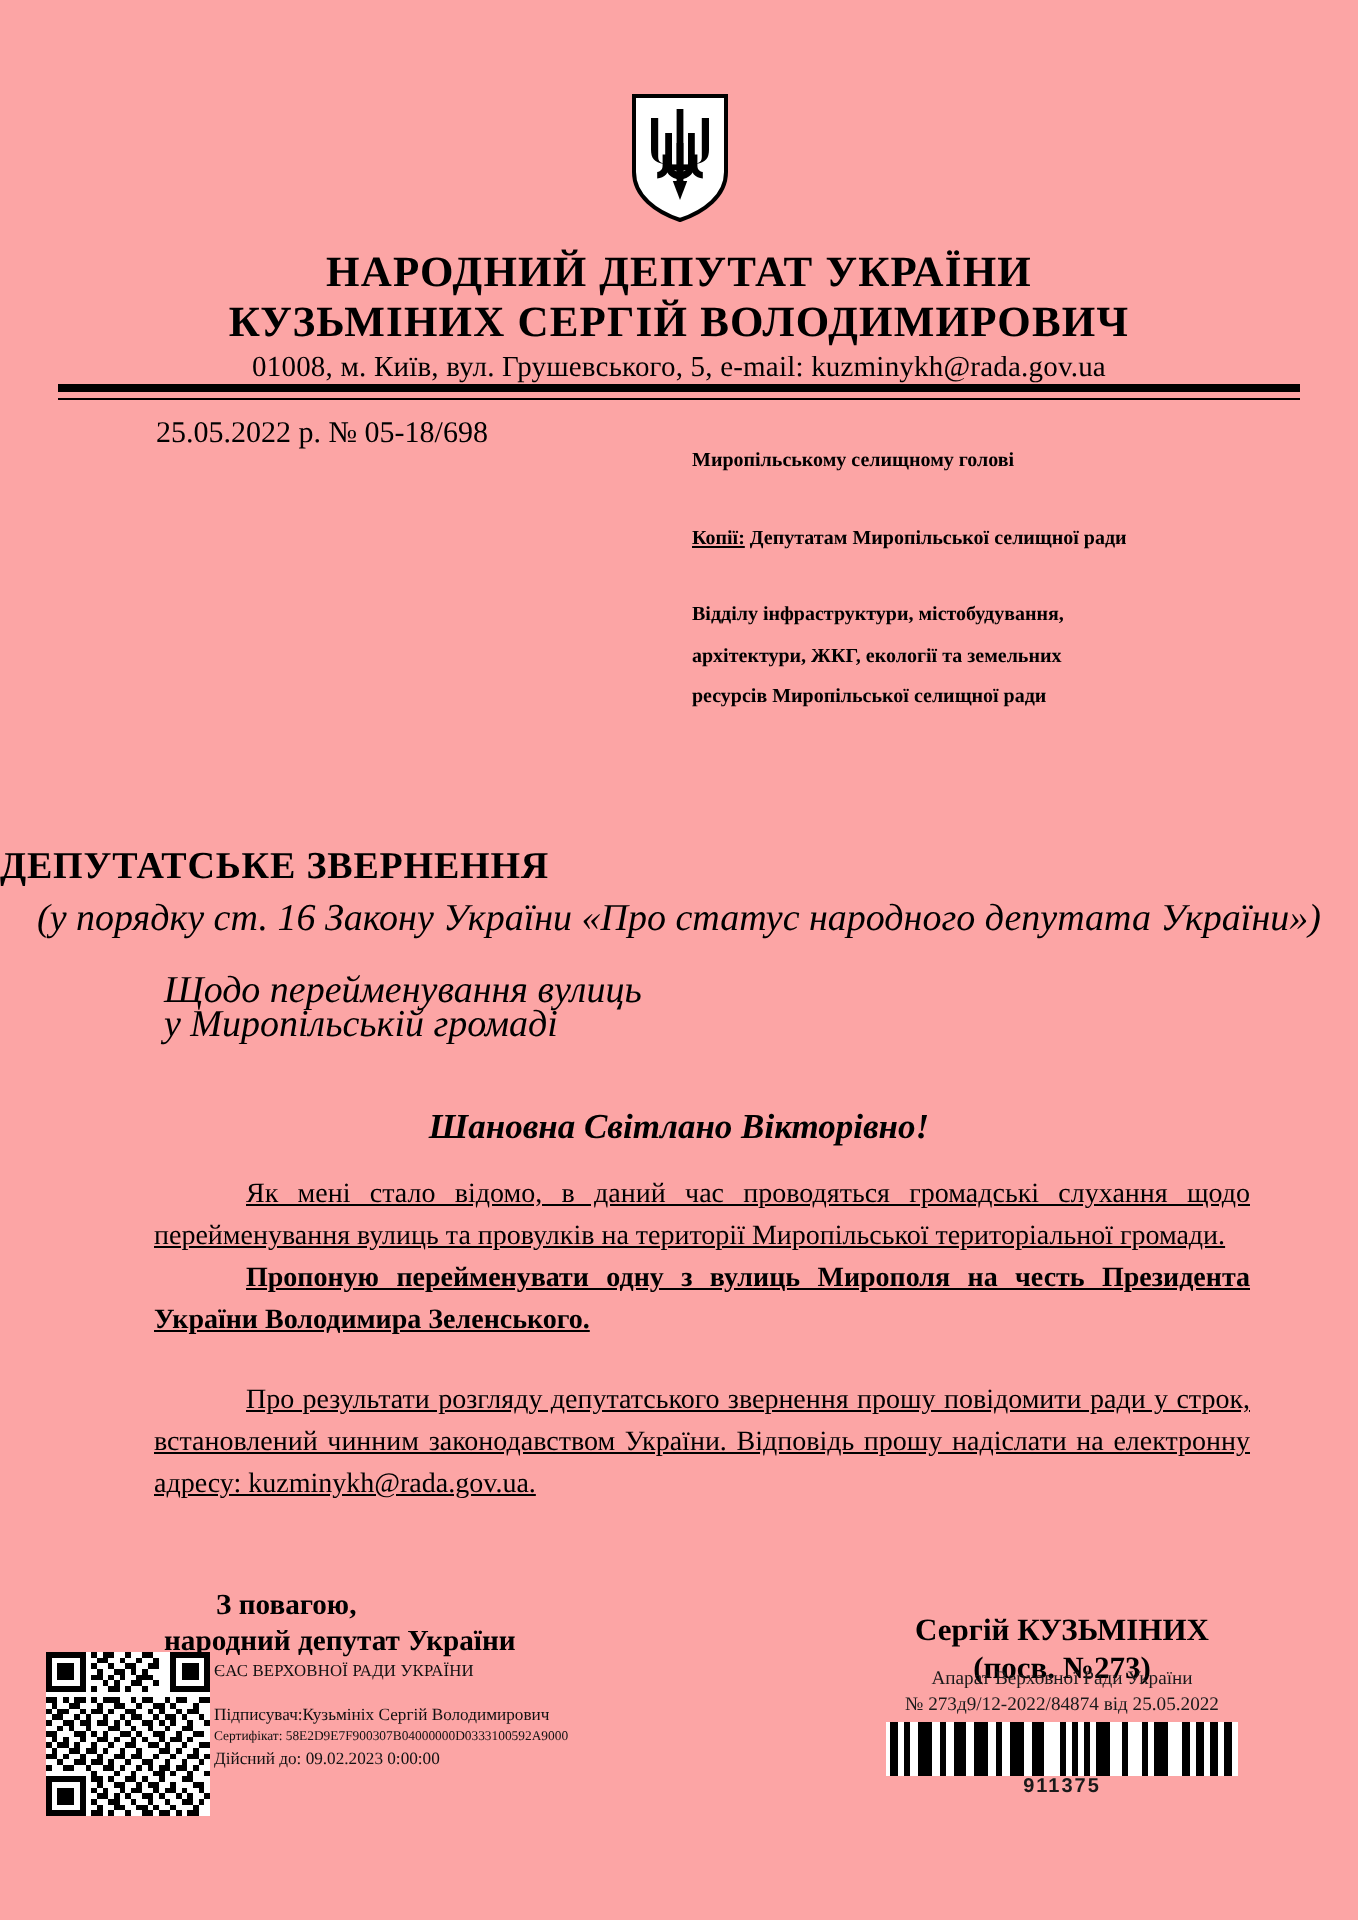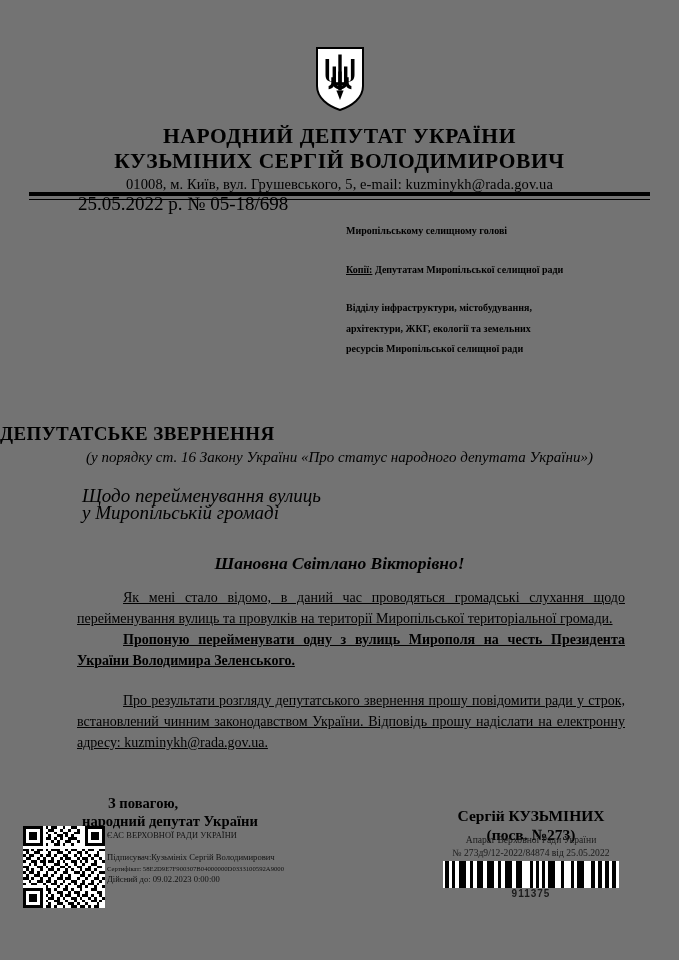--- a/index.html
+++ b/index.html
@@ -14,21 +14,21 @@
     font-family: "Liberation Serif", "DejaVu Serif", serif;
     color: #000000;
     overflow: hidden;
   }
 
   .page {
     position: absolute;
     left: 0; top: 0;
     width: 679px;
     height: 960px;
-    background: #737373;
+    background: #fca5a5;
   }
 
   
   .emblem-wrap {
     position: absolute;
     left: 0; right: 0;
     top: 46px;
     display: flex;
     justify-content: center;
   }
@@ -73,22 +73,22 @@
     top: 199px;
     width: 621px;
     height: 1px;
     background: #000;
   }
 
   
   .doc-meta {
     position: absolute;
     left: 78px;
-    top: 193px;
-    font-size: 19px;
+    top: 209px;
+    font-size: 15px;
   }
 
   
   .addressee {
     position: absolute;
     left: 346px;
     top: 221px;
     width: 320px;
     font-weight: bold;
     font-size: 10px;
@@ -107,21 +107,21 @@
     font-weight: bold;
     font-size: 19px;
     letter-spacing: 0.4px;
   }
   .doc-subtitle {
     position: absolute;
     left: 0; right: 0;
     top: 449px;
     text-align: center;
     font-style: italic;
-    font-size: 15px;
+    font-size: 19px;
   }
 
   
   .subject {
     position: absolute;
     left: 82px;
     top: 487px;
     font-style: italic;
     font-size: 19px;
     line-height: 17px;

